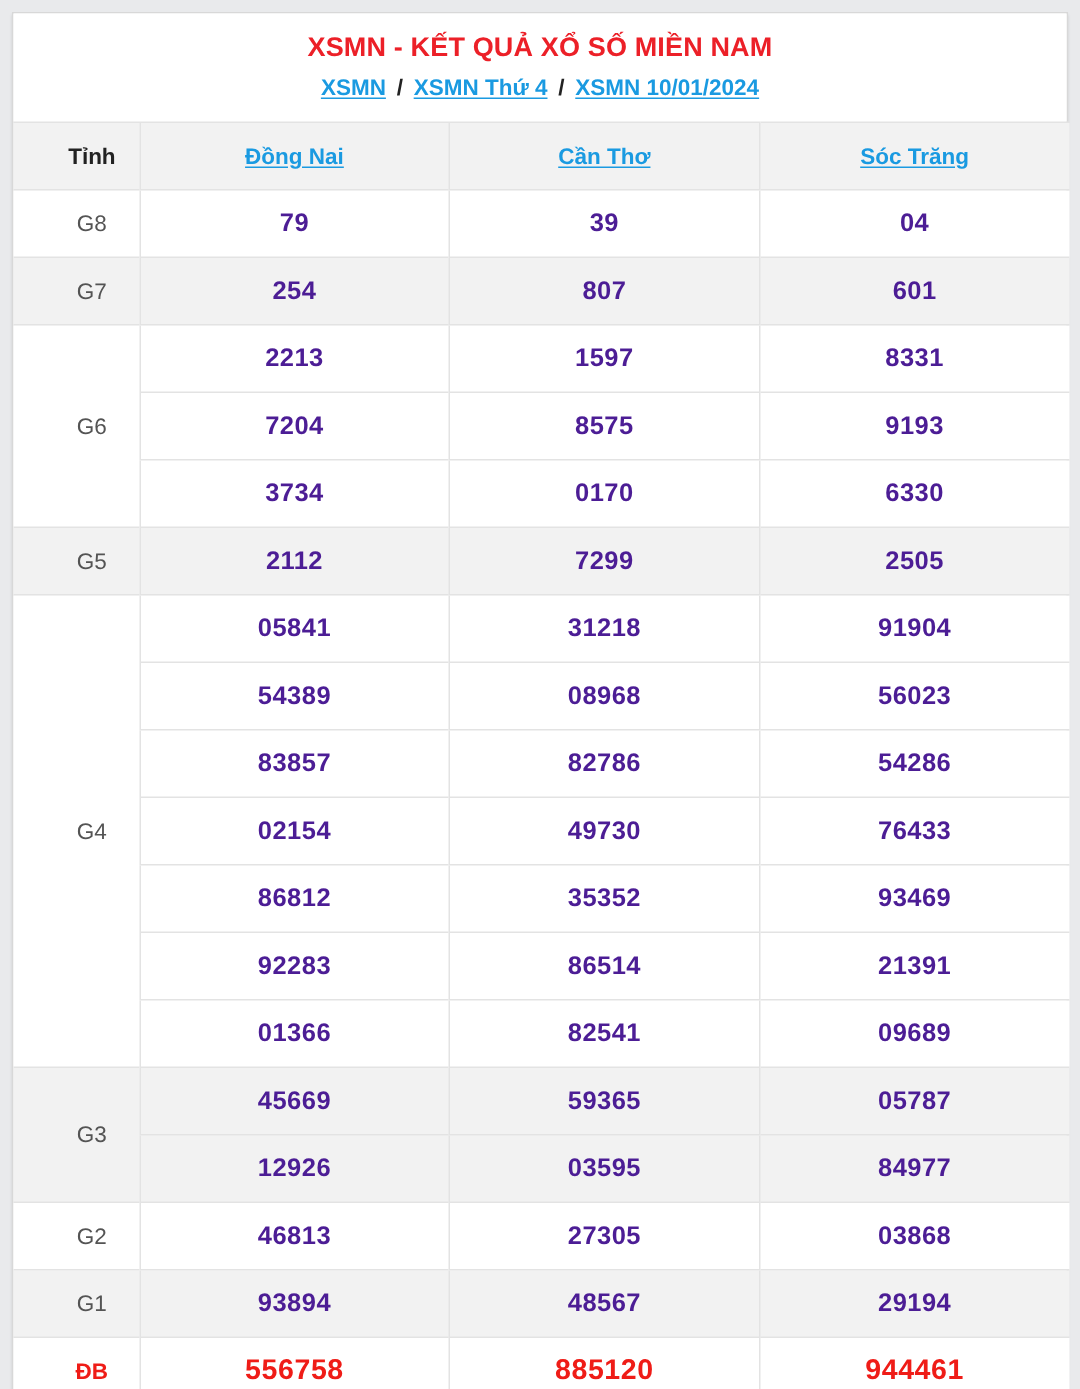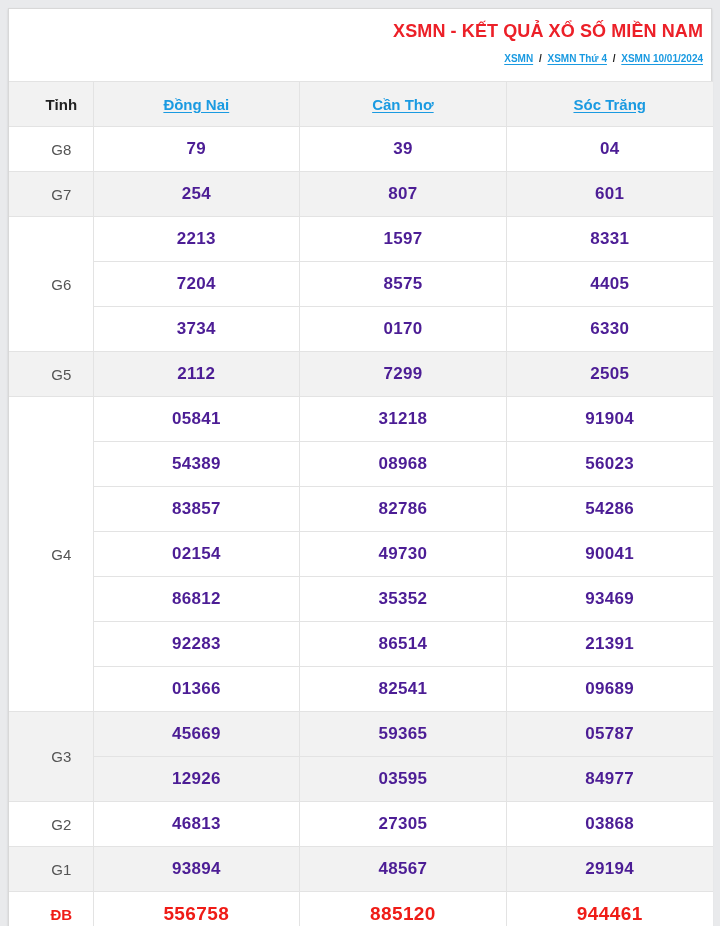--- a/index.html
+++ b/index.html
@@ -22,34 +22,34 @@
     width: 704px;
     background: #ffffff;
     border: 1px solid #d8d8d8;
     box-sizing: border-box;
     box-shadow: 0 1px 2px rgba(0,0,0,0.12);
   }
 
   
   .head {
     padding: 10px 8px 11px 8px;
-    text-align: right;
+    text-align: center;
     background: #ffffff;
   }
   .head-title {
     color: #ec2028;
     font-size: 18px;
     font-weight: 700;
     line-height: 25px;
     letter-spacing: 0.1px;
     white-space: nowrap;
   }
   .breadcrumb {
     margin-top: 4px;
-    font-size: 10px;
+    font-size: 15px;
     font-weight: 700;
     line-height: 22px;
     color: #222222;
     white-space: nowrap;
   }
   .breadcrumb a {
     color: #1a9ae1;
     text-decoration: underline;
     text-underline-offset: 2px;
   }
@@ -185,21 +185,21 @@
         </tr>
         <tr class="r-white">
           <td class="label rowh-1 span-white" rowspan="3">G6</td>
           <td class="num rowh-d">2213</td>
           <td class="num rowh-d">1597</td>
           <td class="num rowh-d">8331</td>
         </tr>
         <tr class="r-white">
           <td class="num rowh-d">7204</td>
           <td class="num rowh-d">8575</td>
-          <td class="num rowh-d">4405</td>
+          <td class="num rowh-d">9193</td>
         </tr>
         <tr class="r-white">
           <td class="num rowh-d">3734</td>
           <td class="num rowh-d">0170</td>
           <td class="num rowh-d">6330</td>
         </tr>
         <tr class="r-gray">
           <td class="label rowh-1 span-gray" rowspan="1">G5</td>
           <td class="num rowh-d">2112</td>
           <td class="num rowh-d">7299</td>
@@ -217,21 +217,21 @@
           <td class="num rowh-d">56023</td>
         </tr>
         <tr class="r-white">
           <td class="num rowh-d">83857</td>
           <td class="num rowh-d">82786</td>
           <td class="num rowh-d">54286</td>
         </tr>
         <tr class="r-white">
           <td class="num rowh-d">02154</td>
           <td class="num rowh-d">49730</td>
-          <td class="num rowh-d">90041</td>
+          <td class="num rowh-d">76433</td>
         </tr>
         <tr class="r-white">
           <td class="num rowh-d">86812</td>
           <td class="num rowh-d">35352</td>
           <td class="num rowh-d">93469</td>
         </tr>
         <tr class="r-white">
           <td class="num rowh-d">92283</td>
           <td class="num rowh-d">86514</td>
           <td class="num rowh-d">21391</td>

